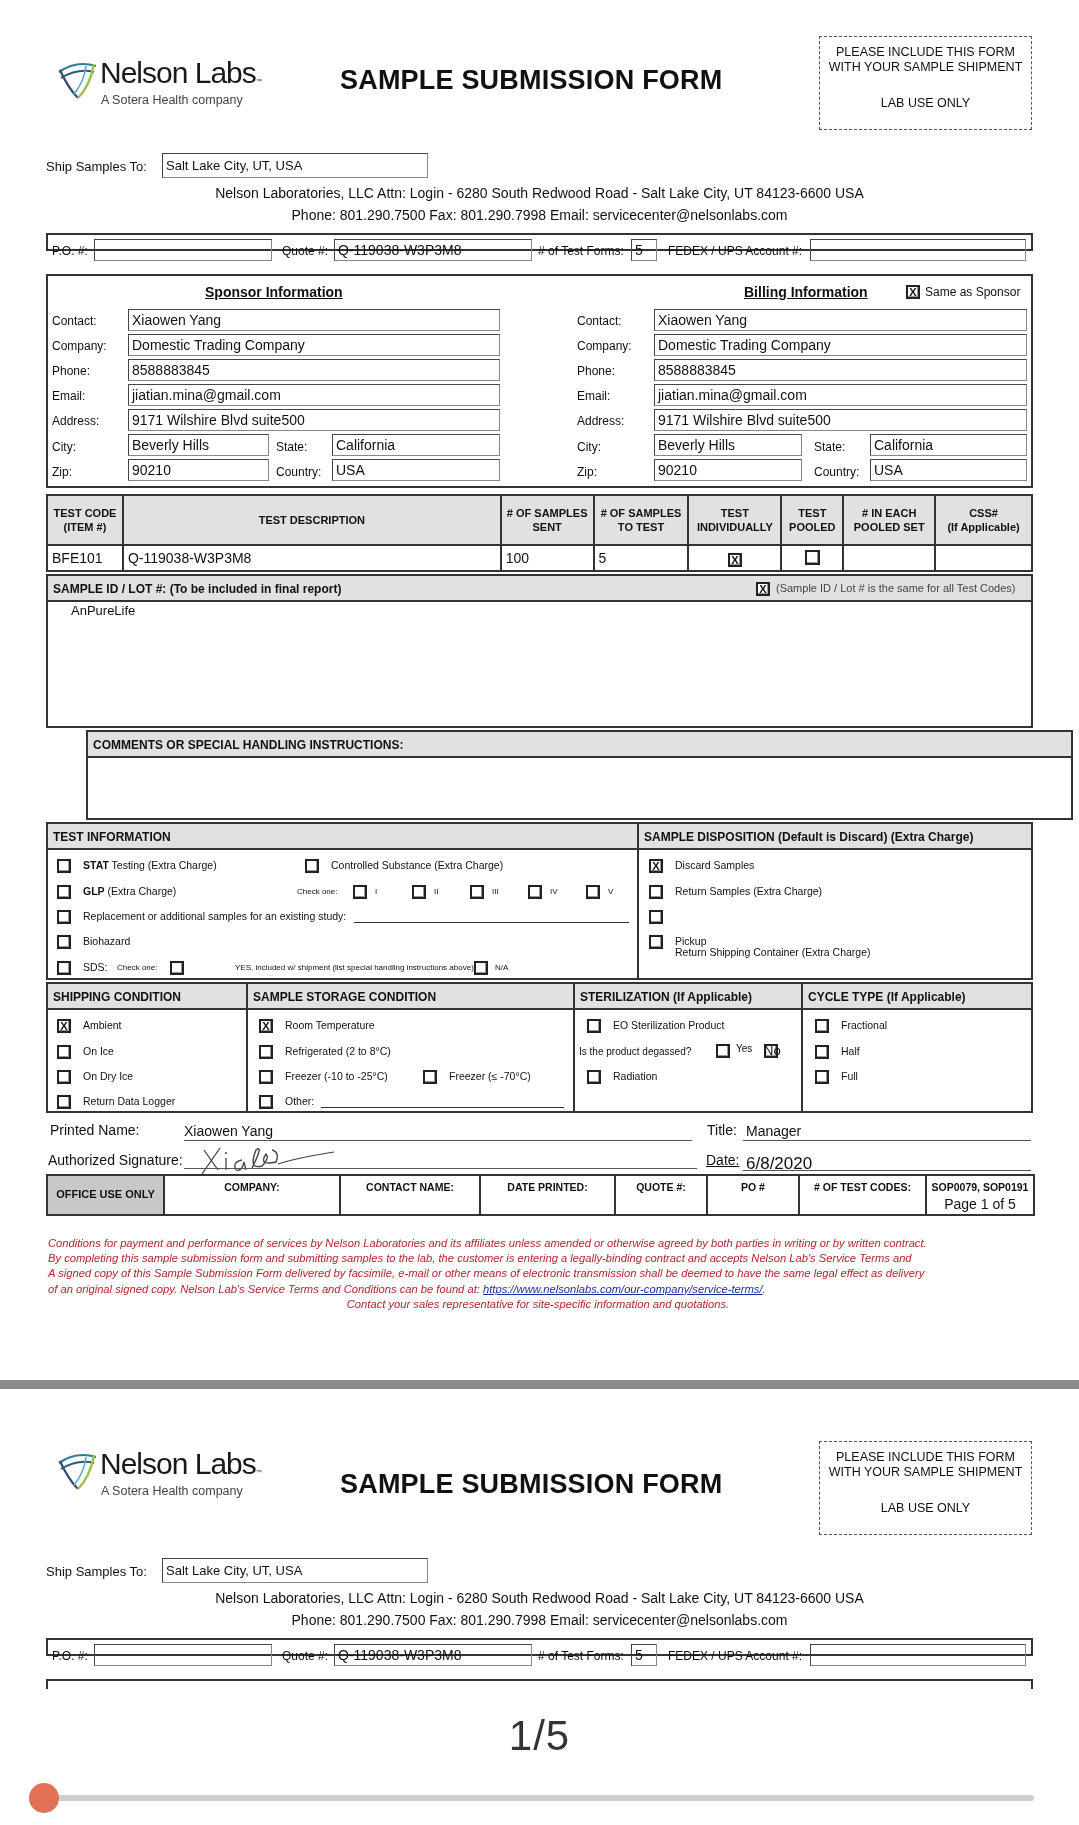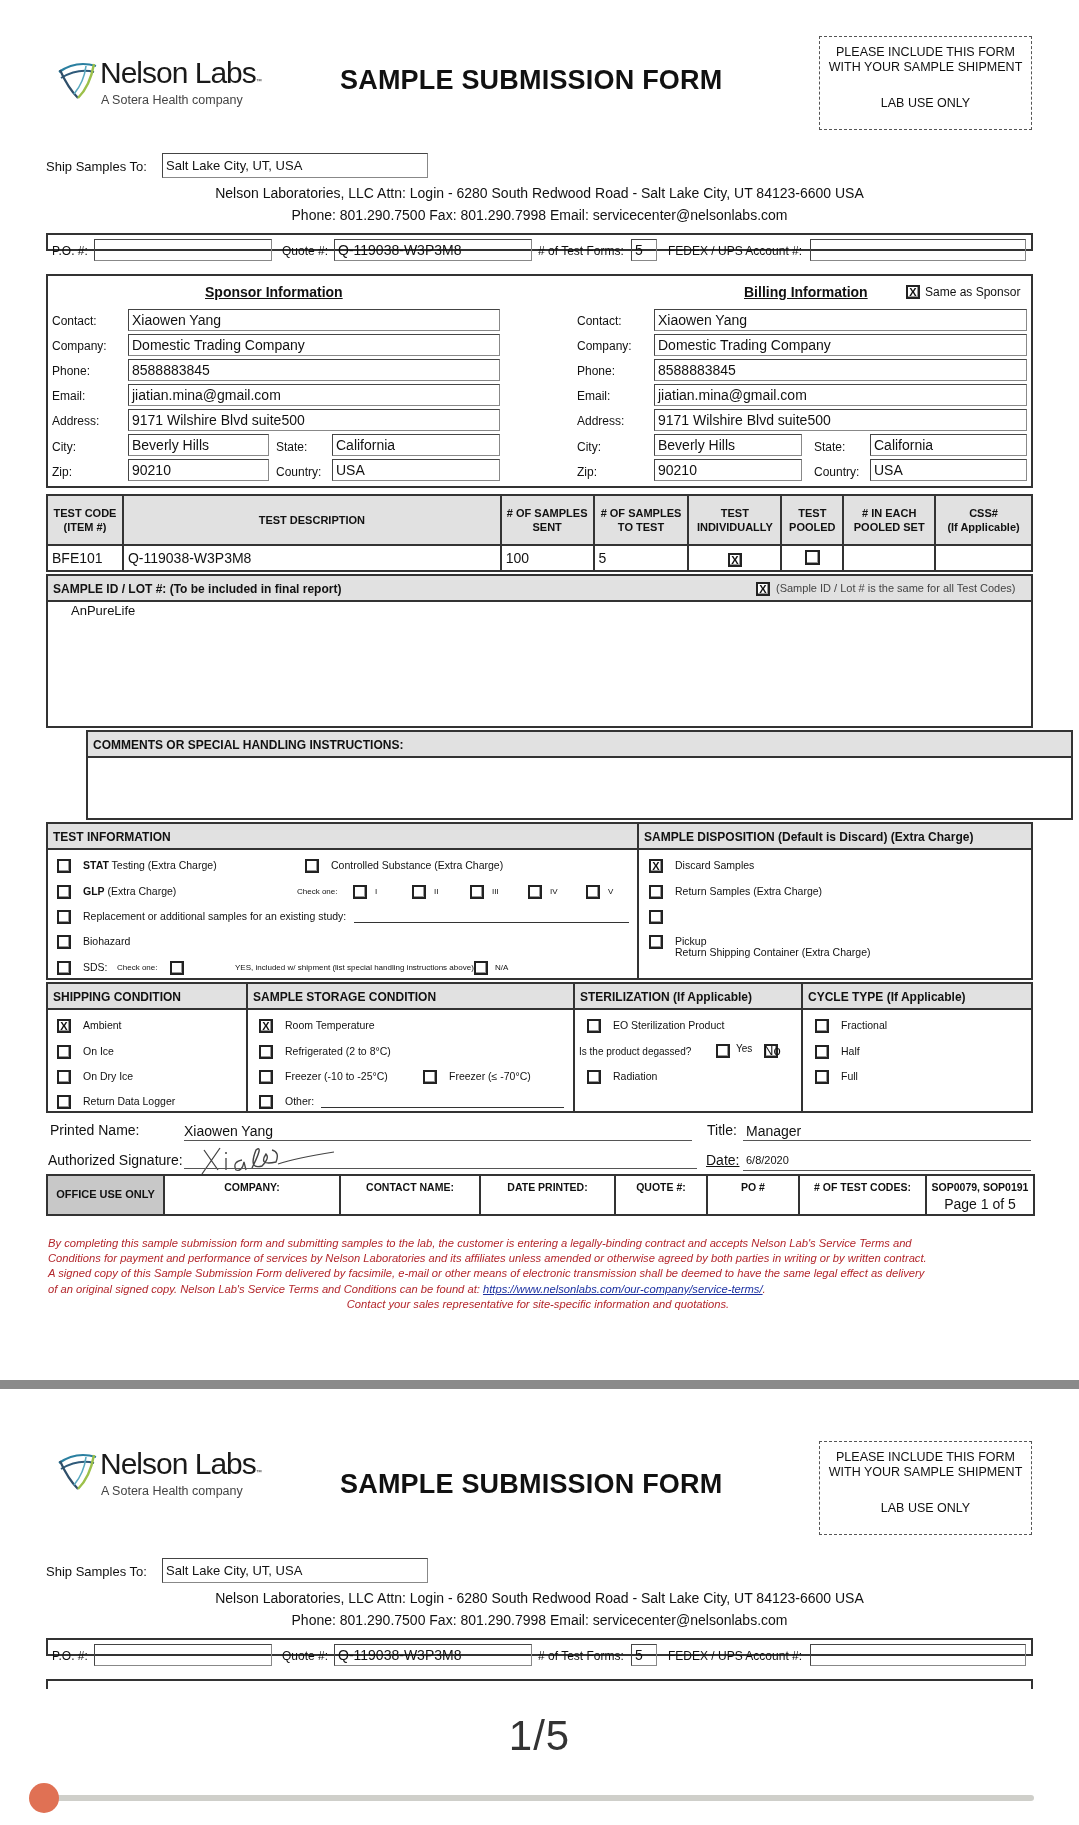--- a/index.html
+++ b/index.html
@@ -336,40 +336,40 @@
   <span class="sign" style="left:48px;top:1152px;">Authorized Signature:</span>
   <svg style="position:absolute;left:196px;top:1140px;" width="150" height="36">
     <path d="M8 10 L22 30 M24 8 L6 34" stroke="#444" stroke-width="1.3" fill="none"></path>
     <path d="M30 18 L30 30 M29 13 L31 13" stroke="#444" stroke-width="1.3" fill="none"></path>
     <path d="M46 20 Q36 22 40 30 Q46 32 48 22 L50 30" stroke="#444" stroke-width="1.3" fill="none"></path>
     <path d="M56 28 Q68 4 60 10 Q52 30 66 26 Q74 18 70 14 Q62 26 80 22 Q84 12 76 10" stroke="#444" stroke-width="1.4" fill="none"></path>
     <path d="M82 24 Q100 18 138 12" stroke="#444" stroke-width="1.1" fill="none"></path>
   </svg>
   <div class="hline" style="left:184px;top:1168px;width:513px;background:#555;"></div>
   <span class="sign" style="left:706px;top:1152px;text-decoration:underline;">Date:</span>
-  <span class="sign" style="left:746px;top:1154px;font-size:11px;">6/8/2020</span>
+  <span class="sign" style="left:746px;top:1154px;font-size:17px;">6/8/2020</span>
   <div class="hline" style="left:743px;top:1170px;width:288px;background:#555;"></div>
 
   <div class="box office-box">
     <div class="office-cell" style="left:0;width:117px;background:#c8c8c8;padding-top:12px;font-size:11px;">OFFICE USE ONLY</div>
     <div class="office-cell" style="left:117px;width:176px;">COMPANY:</div>
     <div class="office-cell" style="left:293px;width:140px;">CONTACT NAME:</div>
     <div class="office-cell" style="left:433px;width:135px;">DATE PRINTED:</div>
     <div class="office-cell" style="left:568px;width:92px;">QUOTE #:</div>
     <div class="office-cell" style="left:660px;width:92px;">PO #</div>
     <div class="office-cell" style="left:752px;width:127px;"># OF TEST CODES:</div>
     <div class="office-cell" style="left:879px;right:0;border-right:none;">
       <div>SOP0079, SOP0191</div>
       <div style="font-size:14px;font-weight:normal;margin-top:3px;">Page 1 of 5</div>
     </div>
   </div>
 
   <div class="legal">
+    <div>Conditions for payment and performance of services by Nelson Laboratories and its affiliates unless amended or otherwise agreed by both parties in writing or by written contract.</div>
     <div>By completing this sample submission form and submitting samples to the lab, the customer is entering a legally-binding contract and accepts Nelson Lab's Service Terms and</div>
-    <div>Conditions for payment and performance of services by Nelson Laboratories and its affiliates unless amended or otherwise agreed by both parties in writing or by written contract.</div>
     <div>A signed copy of this Sample Submission Form delivered by facsimile, e-mail or other means of electronic transmission shall be deemed to have the same legal effect as delivery</div>
     <div><span>of an original signed copy. Nelson Lab's Service Terms and Conditions can be found at: </span><a>https://www.nelsonlabs.com/our-company/service-terms/</a><span>.</span></div>
     <div class="center">Contact your sales representative for site-specific information and quotations.</div>
   </div>
 </div>
 
 <div class="divider"></div>
 
 <div class="page page2">
   <div class="logo" style="top:58px;">

